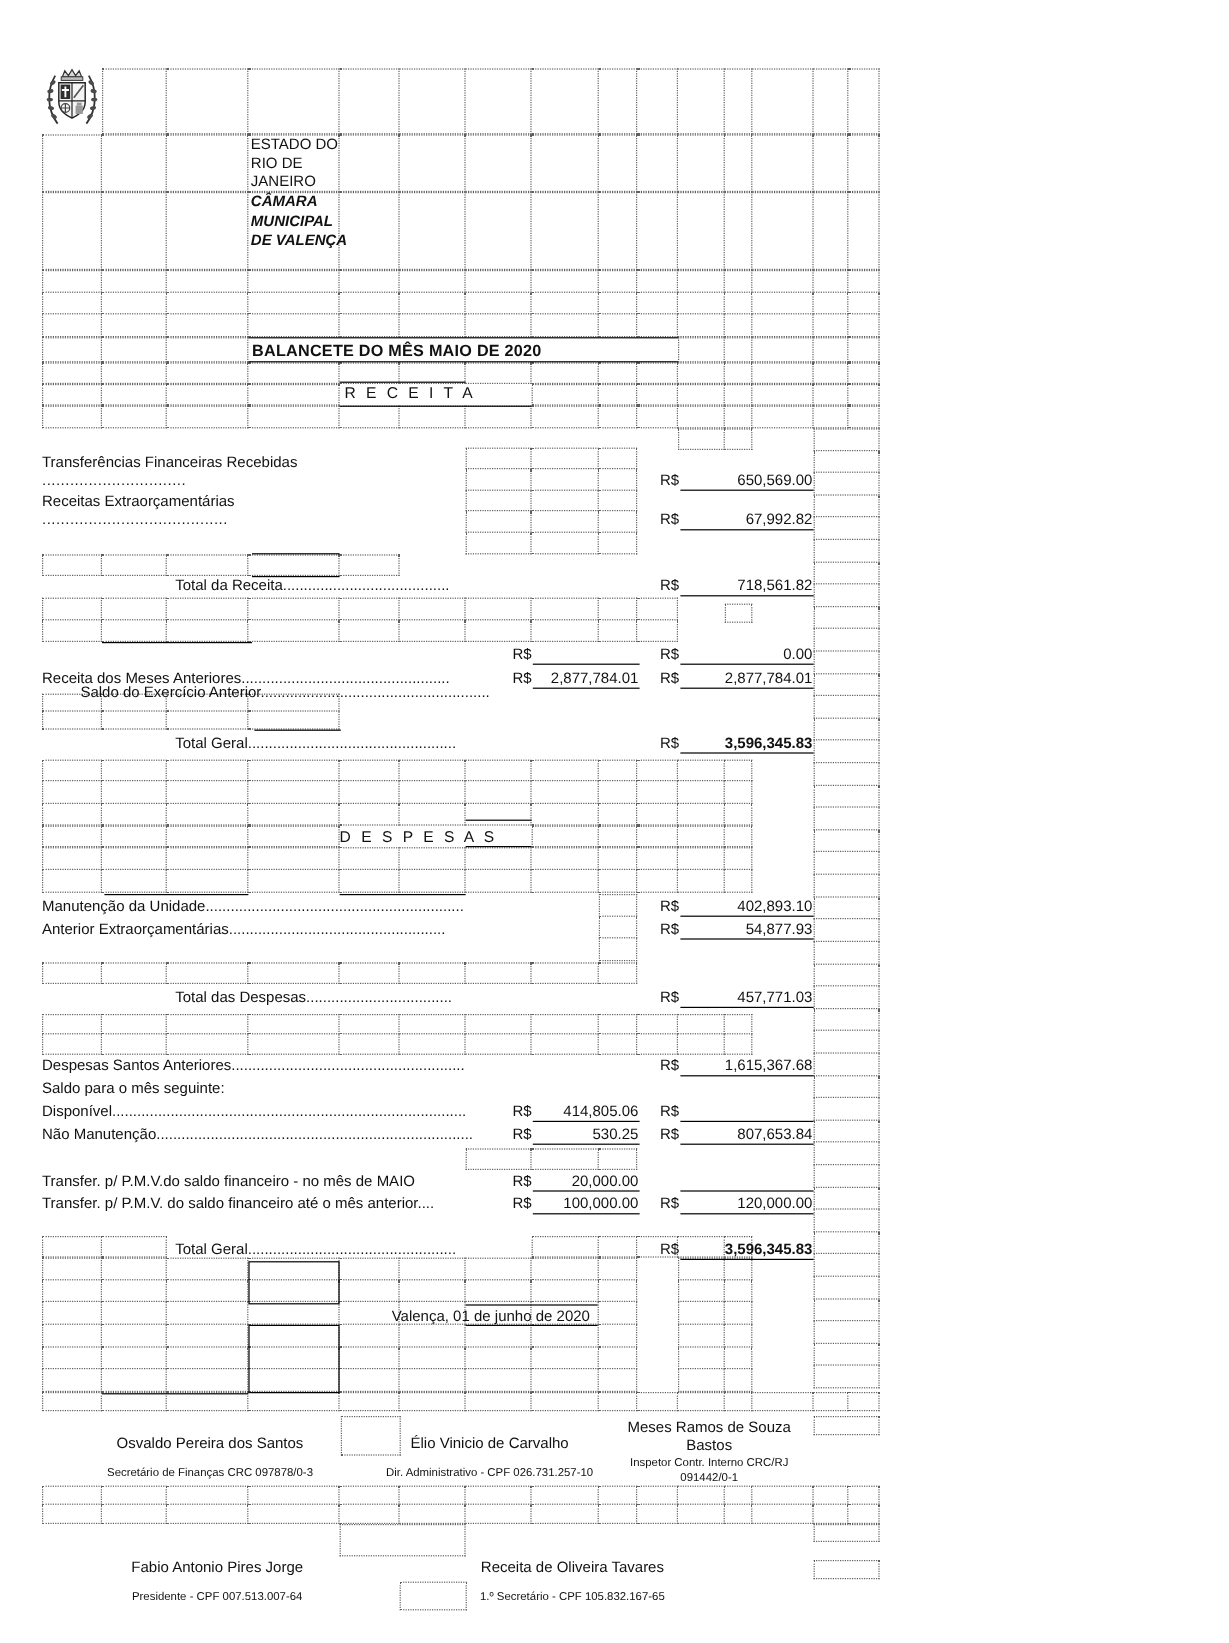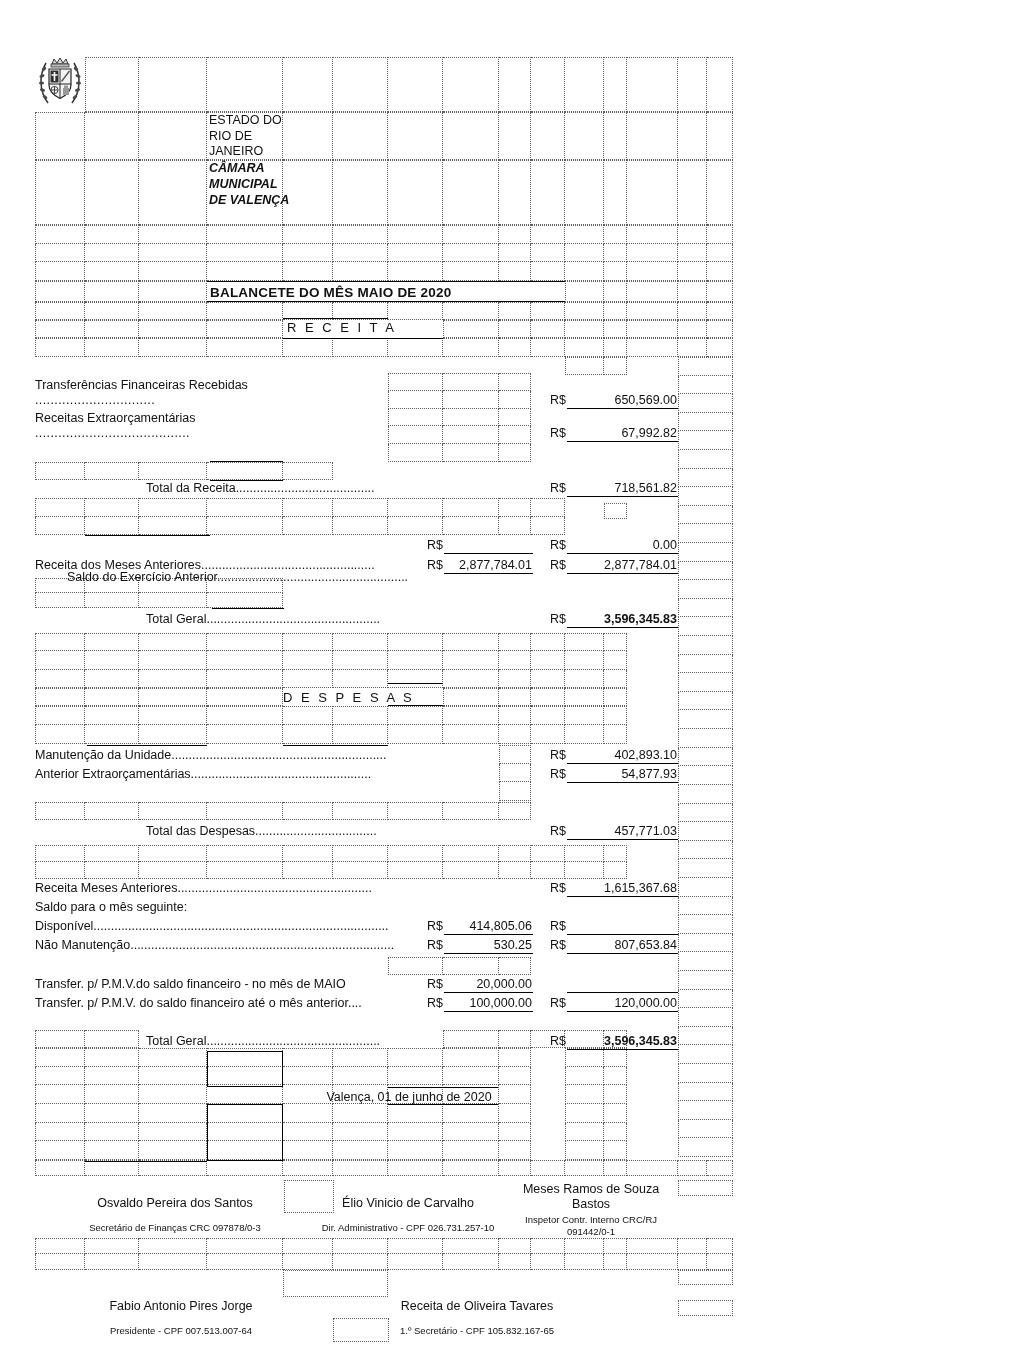--- a/index.html
+++ b/index.html
@@ -598,21 +598,21 @@
         <div class="amt" style="left: 567px; top: 748px; width: 110px;">402,893.10</div>
         <div class="vline" style="left: 567px; top: 763px; width: 111px;"></div>
         <div class="lbl" style="left: 35px; top: 767px;">Anterior Extraorçamentárias....................................................</div>
         <div class="cur" style="left: 550px; top: 767px;">R$</div>
         <div class="amt" style="left: 567px; top: 767px; width: 110px;">54,877.93</div>
         <div class="vline" style="left: 567px; top: 782px; width: 111px;"></div>
         <div class="lbl" style="left: 146px; top: 824px;">Total das Despesas...................................</div>
         <div class="cur" style="left: 550px; top: 824px;">R$</div>
         <div class="amt" style="left: 567px; top: 824px; width: 110px;">457,771.03</div>
         <div class="vline" style="left: 567px; top: 839px; width: 111px;"></div>
-        <div class="lbl" style="left: 35px; top: 881px;">Receita Meses Anteriores........................................................</div>
+        <div class="lbl" style="left: 35px; top: 881px;">Despesas Santos Anteriores........................................................</div>
         <div class="cur" style="left: 550px; top: 881px;">R$</div>
         <div class="amt" style="left: 567px; top: 881px; width: 110px;">1,615,367.68</div>
         <div class="vline" style="left: 567px; top: 896px; width: 111px;"></div>
         <div class="lbl" style="left: 35px; top: 900px;">Saldo para o mês seguinte:</div>
         <div class="lbl" style="left: 35px; top: 919px;">Disponível.....................................................................................</div>
         <div class="cur" style="left: 427px; top: 919px;">R$</div>
         <div class="amt" style="left: 441px; top: 919px; width: 91px;">414,805.06</div>
         <div class="vline" style="left: 444px; top: 934px; width: 89px;"></div>
         <div class="cur" style="left: 550px; top: 919px;">R$</div>
         <div class="vline" style="left: 567px; top: 934px; width: 111px;"></div>

